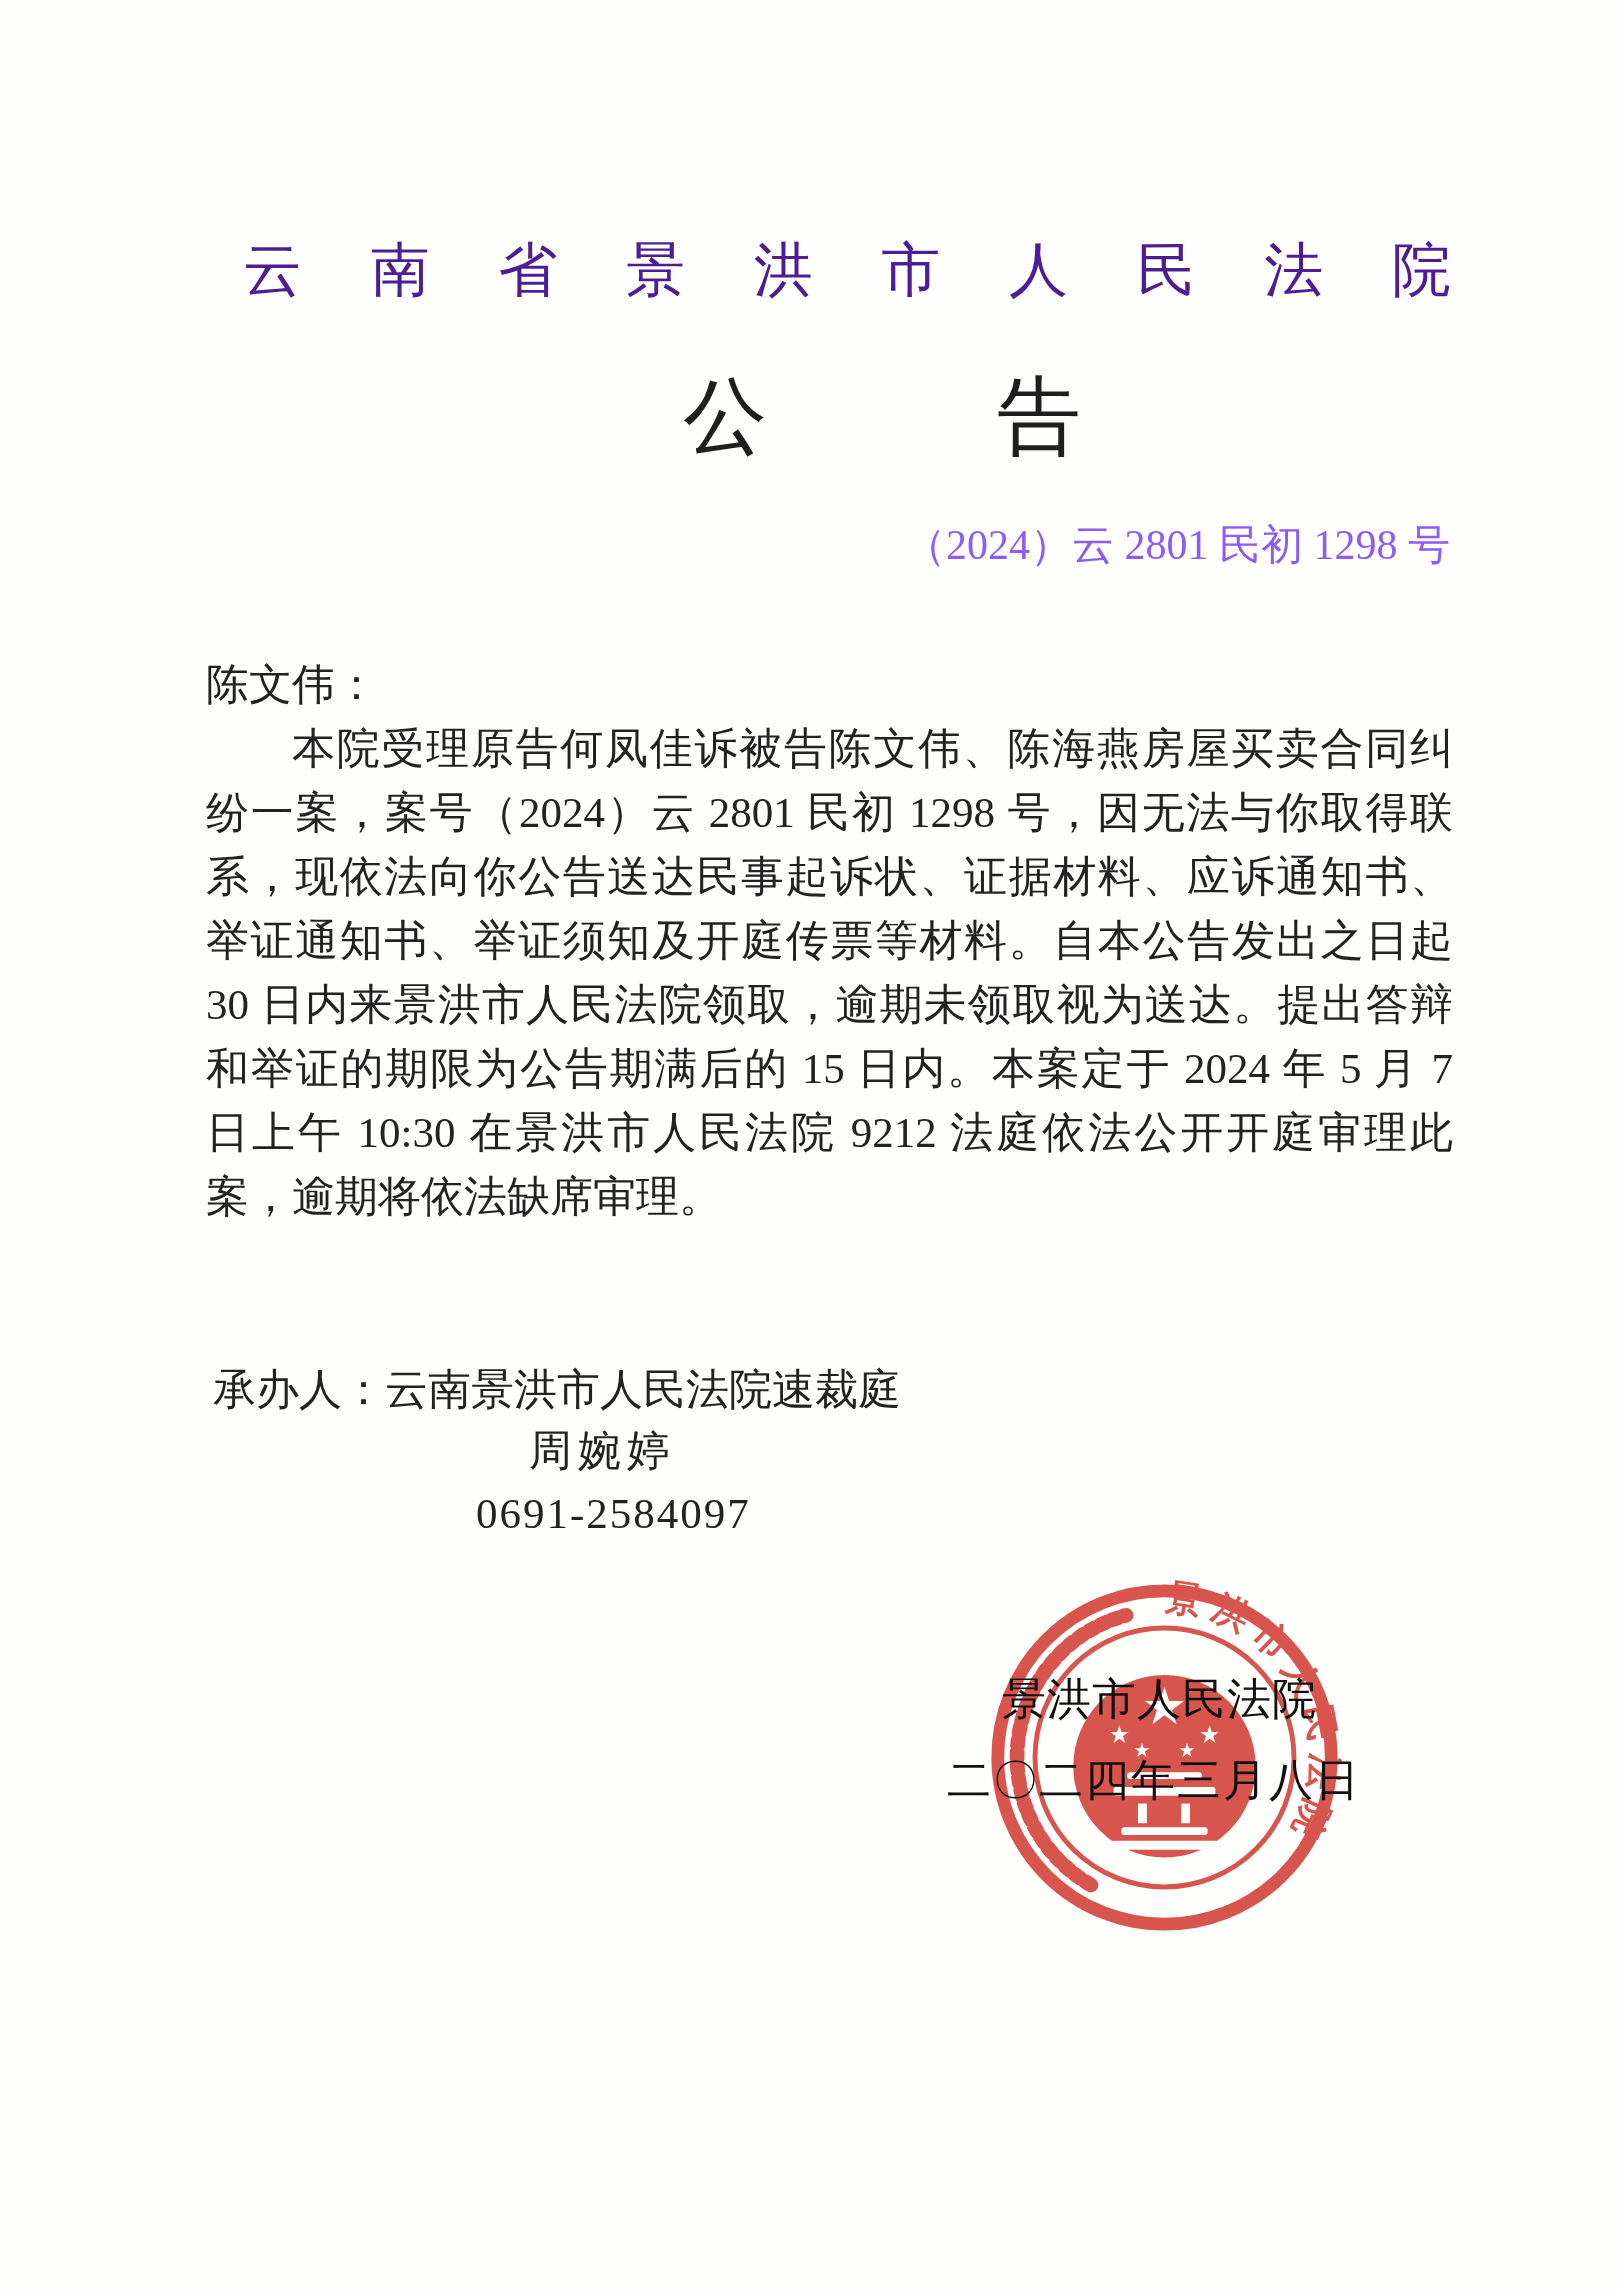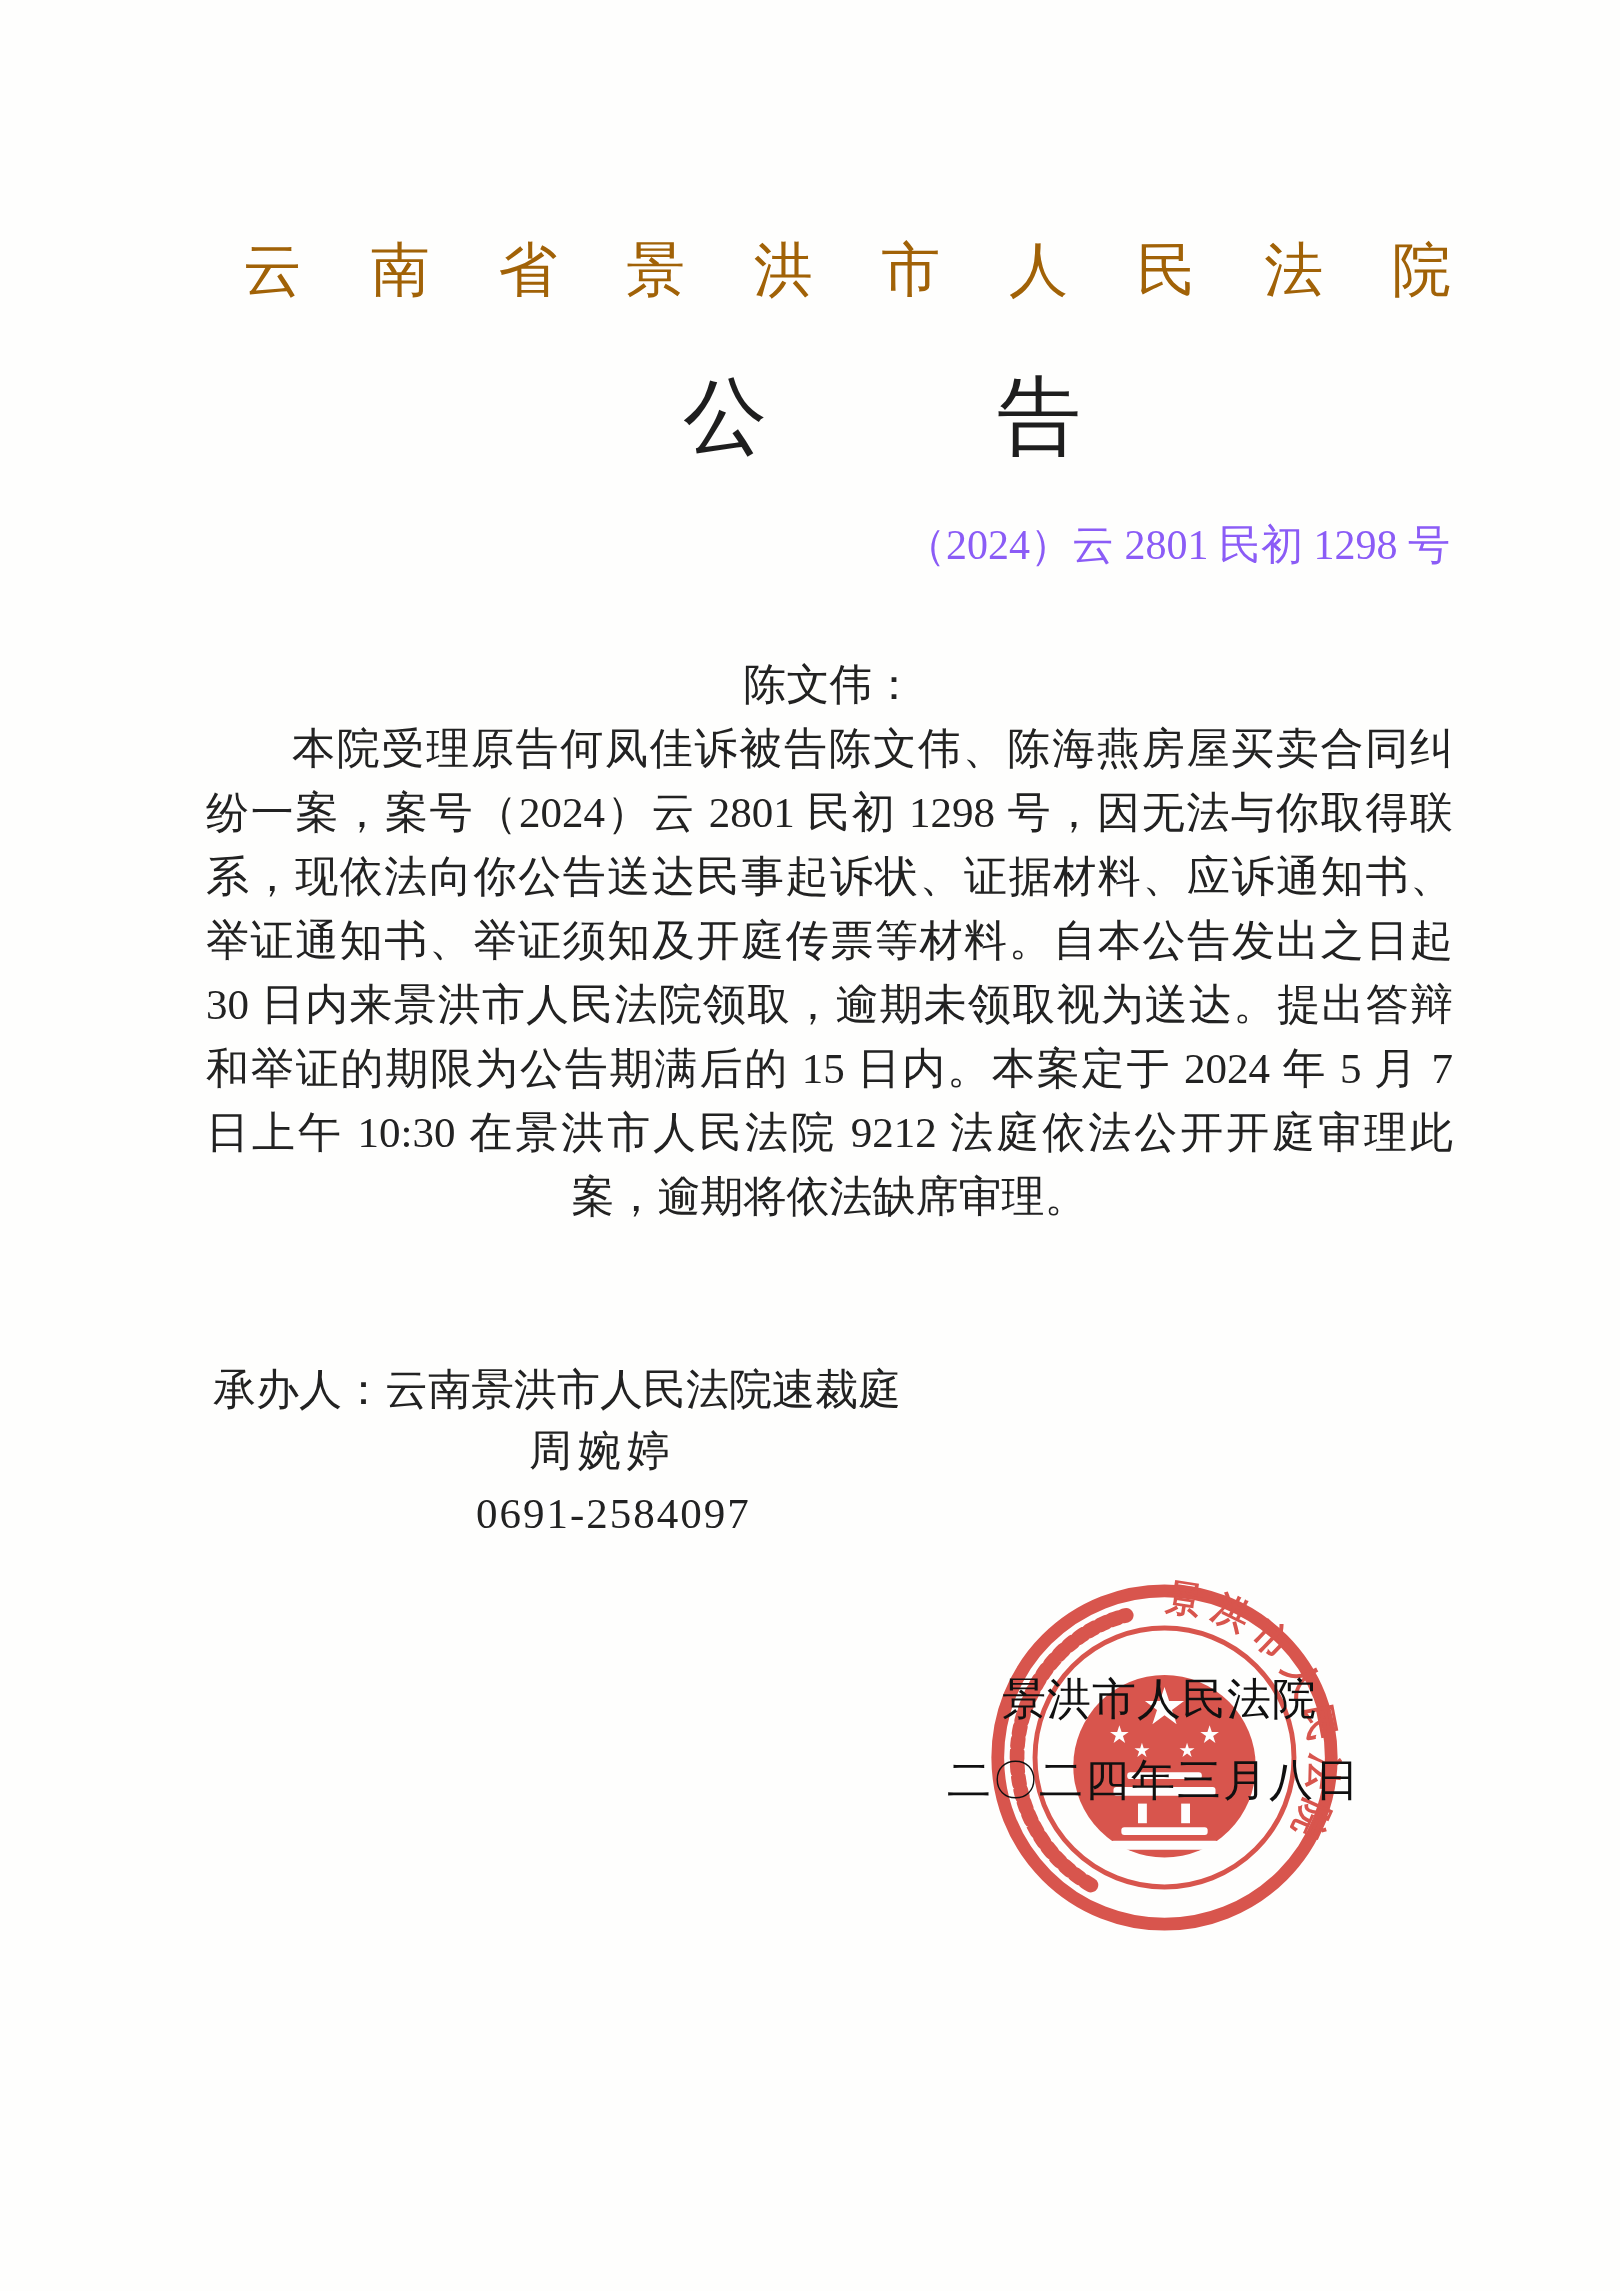--- a/index.html
+++ b/index.html
@@ -12,42 +12,42 @@
     width:1620px;height:2292px;
     margin:0 auto;
     background:#fefefd;
     color:#1c1c1c;
     overflow:hidden;
   }
   .court-title{
     position:absolute;left:243px;top:239px;width:1208px;
     font-size:59px;line-height:63px;
     text-align:justify;text-align-last:justify;
-    color:#a16207;
+    color:#4c1d95;
     font-weight:500;
   }
   .announce-heading{
     position:absolute;left:647px;top:370px;width:398px;
     font-size:84px;line-height:94px;
     text-align:justify;text-align-last:justify;
     color:#1e1e1e;
     font-weight:500;
     margin-left:36px;
   }
   .case-number{
     position:absolute;right:170px;top:519px;
     font-size:42px;line-height:53px;
     color:#8b5cf6;
   }
   .body-block{
     position:absolute;left:206px;top:653px;width:1247px;
     font-size:43px;line-height:64px;
     color:#222;
   }
-  .bline{width:1247px;text-align:center;}
+  .bline{width:1247px;}
   .bline.just{text-align:justify;text-align-last:justify;}
   .bline.indent{text-indent:86px;}
   .contact-line{position:absolute;font-size:43px;line-height:55px;color:#222;white-space:nowrap;}
   .contact-handler{left:213px;top:1362px;}
   .contact-name{left:529px;top:1423px;letter-spacing:5.9px;}
   .contact-phone{left:476px;top:1486px;letter-spacing:2px;}
   .seal-wrap{
     position:absolute;left:985px;top:1578px;width:359px;height:359px;
     opacity:.92;
   }

